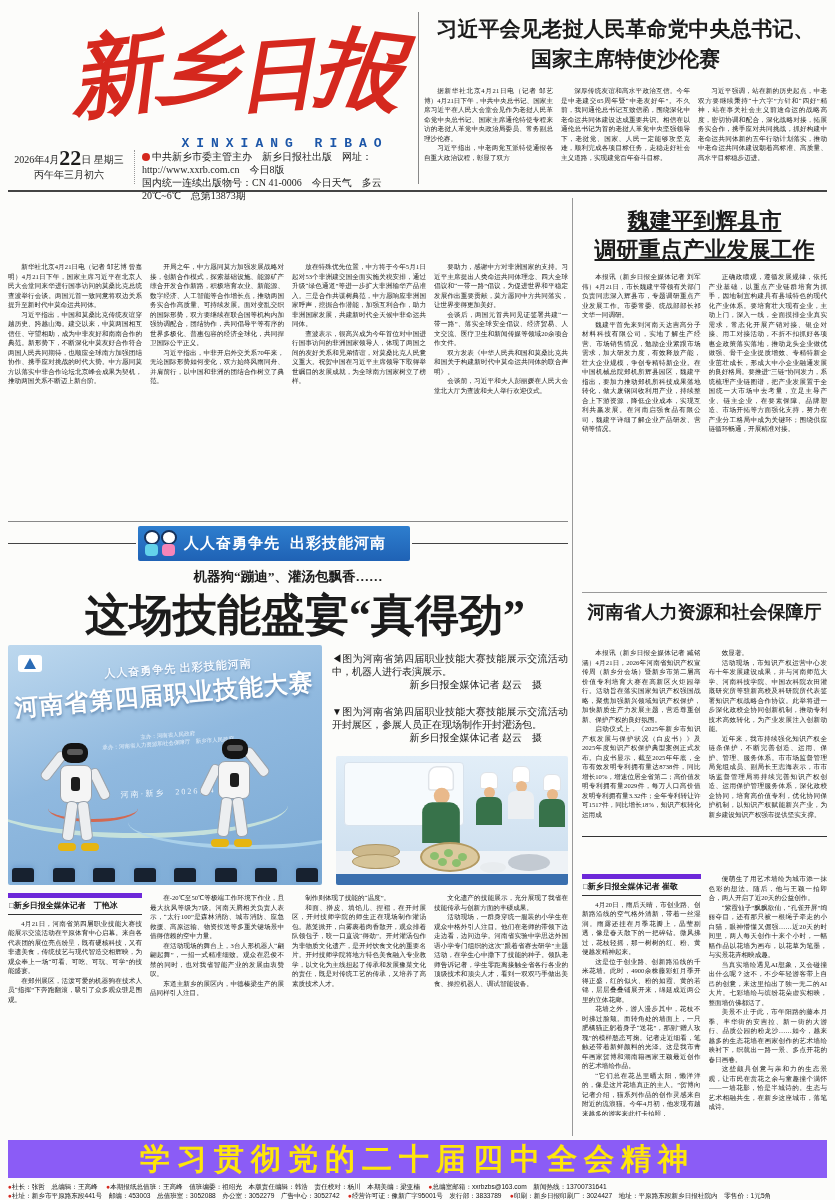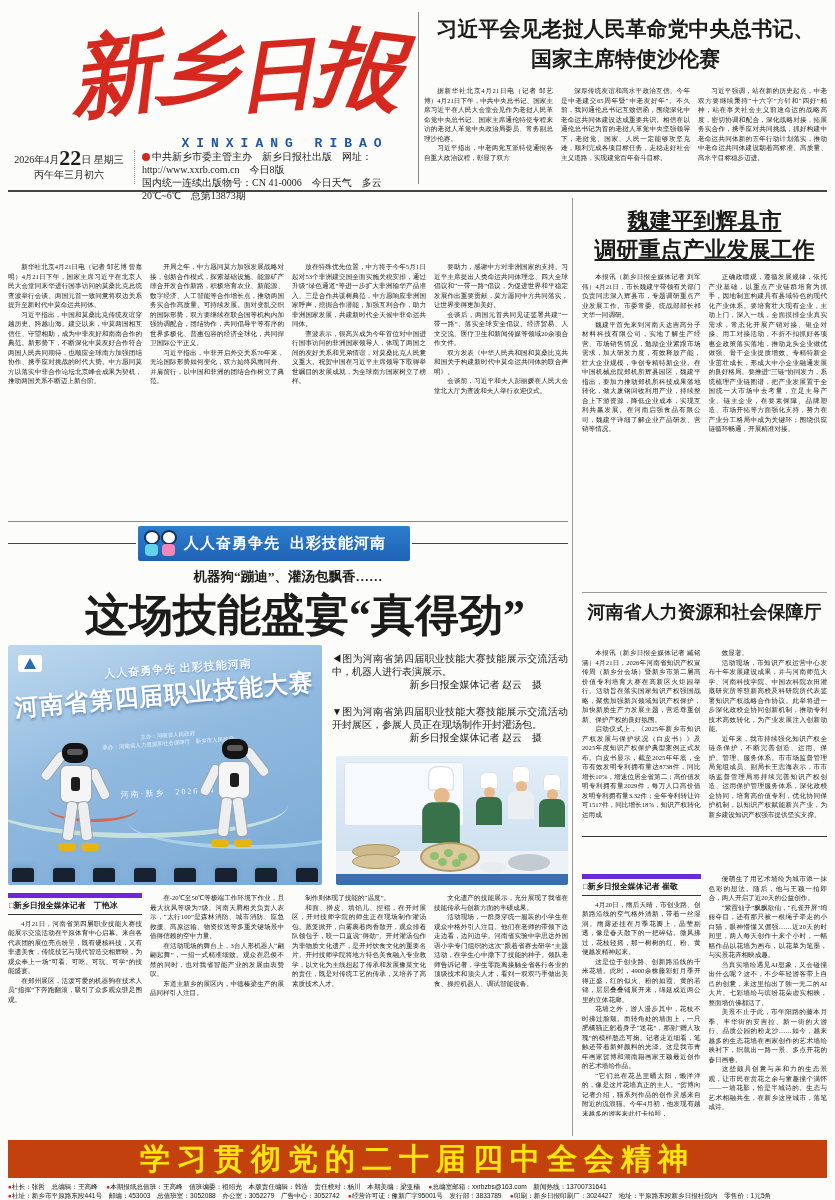--- a/index.html
+++ b/index.html
@@ -89,21 +89,21 @@
   .stack1{position:absolute;left:16px;bottom:26px;width:46px;height:13px;background:#cdb98c;border:1px solid #ad9666;border-radius:50%;}
   .stack2{position:absolute;left:16px;bottom:16px;width:46px;height:13px;background:#d6c498;border:1px solid #ad9666;border-radius:50%;}
   .bowl{position:absolute;right:18px;bottom:14px;width:42px;height:17px;background:#c3cad2;border-radius:50%;}
   .bowl2{position:absolute;right:62px;bottom:12px;width:26px;height:11px;background:#e8ecef;border-radius:50%;}
   .chef{position:absolute;}
   .hat{width:16px;height:15px;background:#fff;border:1px solid #dfe3e8;border-radius:6px 6px 2px 2px;margin:0 auto;}
   .face{width:11px;height:11px;background:#e9b98b;border-radius:50%;margin:-2px auto 0;}
   .bodyg{width:26px;height:28px;background:#37724a;border-radius:7px 7px 0 0;margin:-1px auto 0;}
   .bodyw{width:26px;height:28px;background:#eceff2;border-radius:7px 7px 0 0;margin:-1px auto 0;}
   
-  .redbanner{position:absolute;left:8px;top:1140px;width:819px;height:38px;background:#c2410c;
+  .redbanner{position:absolute;left:8px;top:1140px;width:819px;height:38px;background:#8b5cf6;
      display:flex;align-items:center;justify-content:center;}
   .redbanner span{color:#ffe60a;font-weight:900;font-size:30px;letter-spacing:7px;font-family:"Liberation Sans",sans-serif;}
   .footer{position:absolute;left:8px;top:1182px;width:819px;font-size:6.6px;line-height:9px;color:#111;
      font-family:"Liberation Sans",sans-serif;}
   .footer .b{color:#d5281e;}
 </style>
 </head>
 <body>
 
 <div class="page">

